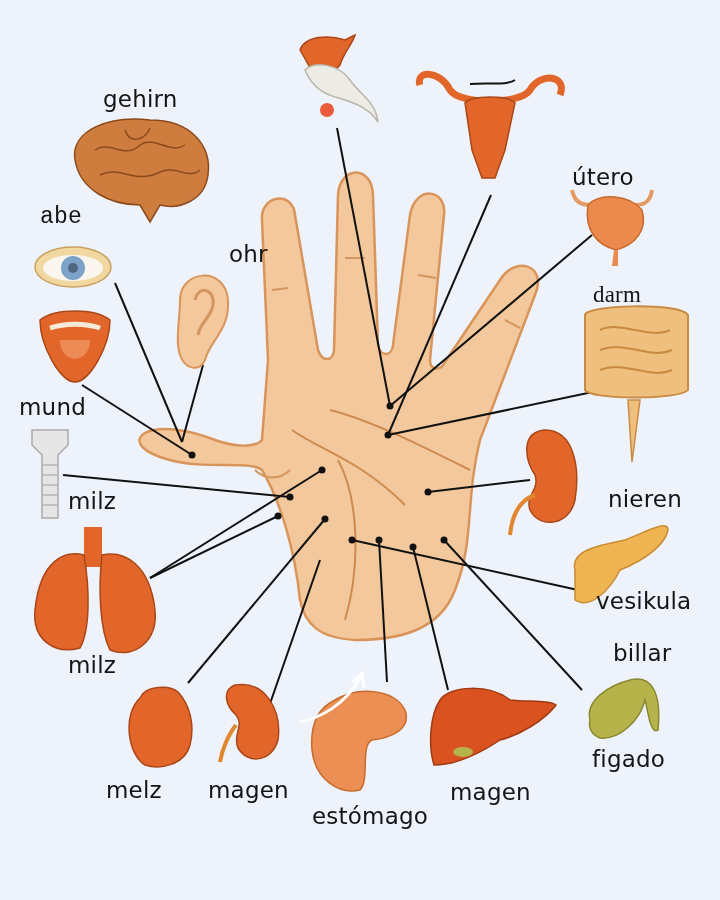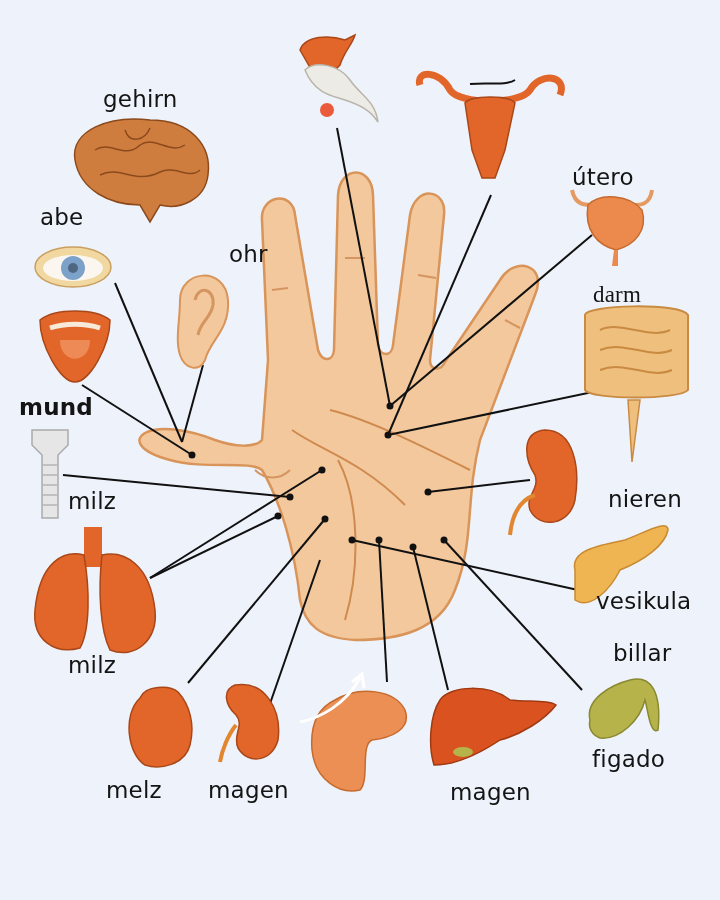--- a/index.html
+++ b/index.html
@@ -183,27 +183,28 @@
     <path d="M352 682 L 362 674 L 364 688" stroke="#fff" stroke-width="3" fill="none"></path>
   </g>
 
   <g>
     <path d="M440 700 C 450 685, 490 684, 510 700 C 530 702, 550 700, 556 705 C 545 720, 520 735, 500 740 C 485 750, 460 765, 434 765 C 428 745, 430 715, 440 700 Z" fill="#d9521f" stroke="#a03a12" stroke-width="1.5"></path>
     <ellipse cx="463" cy="752" rx="10" ry="5" fill="#b5b34a"></ellipse>
   </g>
 </svg>
 
 <span class="lbl" style="left:103px; top:88px;">gehirn</span>
-<span class="lbl" style="left:40px; top:206px;">abe</span>
+<span class="lbl" style="left:40px; top:206px;font-family:Liberation Mono, monospace;">abe</span>
 <span class="lbl" style="left:181px; top:243px;margin-left:48px;">ohr</span>
-<span class="lbl" style="left:19px; top:396px;font-weight:bold;">mund</span>
+<span class="lbl" style="left:19px; top:396px;">mund</span>
 <span class="lbl" style="left:68px; top:490px;">milz</span>
 <span class="lbl" style="left:68px; top:654px;">milz</span>
 <span class="lbl" style="left:572px; top:166px;">útero</span>
 <span class="lbl" style="left:593px; top:283px;font-family:Liberation Serif, serif;">darm</span>
 <span class="lbl" style="left:608px; top:488px;">nieren</span>
 <span class="lbl" style="left:596px; top:590px;">vesikula</span>
 <span class="lbl" style="left:613px; top:642px;">billar</span>
 <span class="lbl" style="left:592px; top:748px;">figado</span>
 <span class="lbl" style="left:106px; top:779px;">melz</span>
 <span class="lbl" style="left:208px; top:779px;">magen</span>
+<span class="lbl" style="left:312px; top:805px;">estómago</span>
 <span class="lbl" style="left:450px; top:781px;">magen</span>
 </div>
 
 </body></html>

